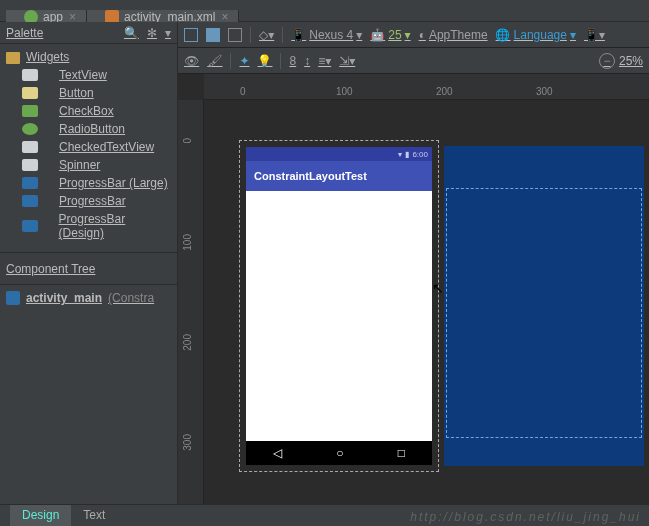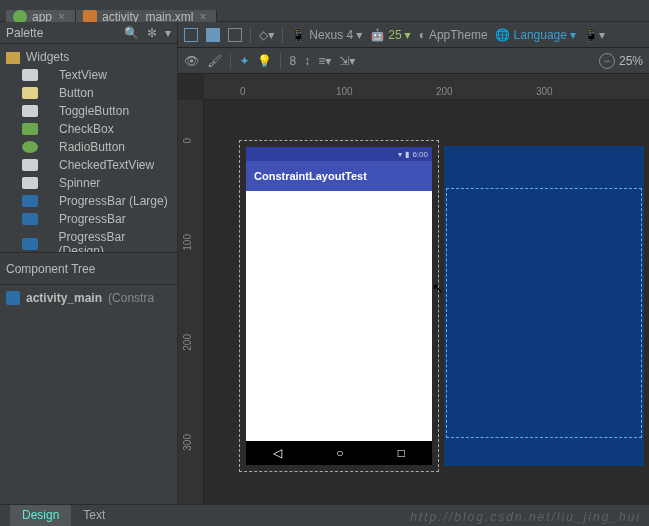--- a/index.html
+++ b/index.html
@@ -15,35 +15,36 @@
   .tabs-row {
     display: flex;
     height: 22px;
     background: #3c3f41;
     border-bottom: 1px solid #2b2b2b;
     padding-left: 6px;
     align-items: center;
   }
   .tab {
     display: flex; align-items: center;
-    padding: 2px 10px 2px 7px;
+    padding: 2px 10px 2px 18px;
     height: 14px;
     background: #515658;
     border-right: 1px solid #2b2b2b;
     color: #bbbbbb;
     cursor: pointer;
     margin-top: 12px;
   }
   .tab.active { background: #4e5254; }
   .tab .icn { width: 14px; height: 14px; margin-right: 5px; border-radius: 2px; }
   .close-x { margin-left: 6px; color: #888; }
   .main {
     position: absolute;
     top: 22px; left: 0; right: 0; bottom: 22px;
     display: flex;
+    text-decoration: underline;
   }
   .left-col {
     width: 178px;
     background: #3c3f41;
     border-right: 1px solid #2b2b2b;
     display: flex; flex-direction: column;
   }
   .palette-hdr {
     height: 22px;
     display: flex; align-items: center;
@@ -204,24 +205,20 @@
         <span class="ficon"></span>
         <span>Widgets</span>
       </div>
       <div class="witem">
           <span class="wicon" style="background:#cfd2d4"></span>
           <span>TextView</span>
         </div>
       <div class="witem">
           <span class="wicon" style="background:#e0d28a"></span>
           <span>Button</span>
-        </div>
-      <div class="witem">
-          <span class="wicon" style="background:#cfd2d4"></span>
-          <span>ToggleButton</span>
         </div>
       <div class="witem">
           <span class="wicon" style="background:#6aa84f"></span>
           <span>CheckBox</span>
         </div>
       <div class="witem">
           <span class="wicon" style="background:#6aa84f;border-radius:50%"></span>
           <span>RadioButton</span>
         </div>
       <div class="witem">

